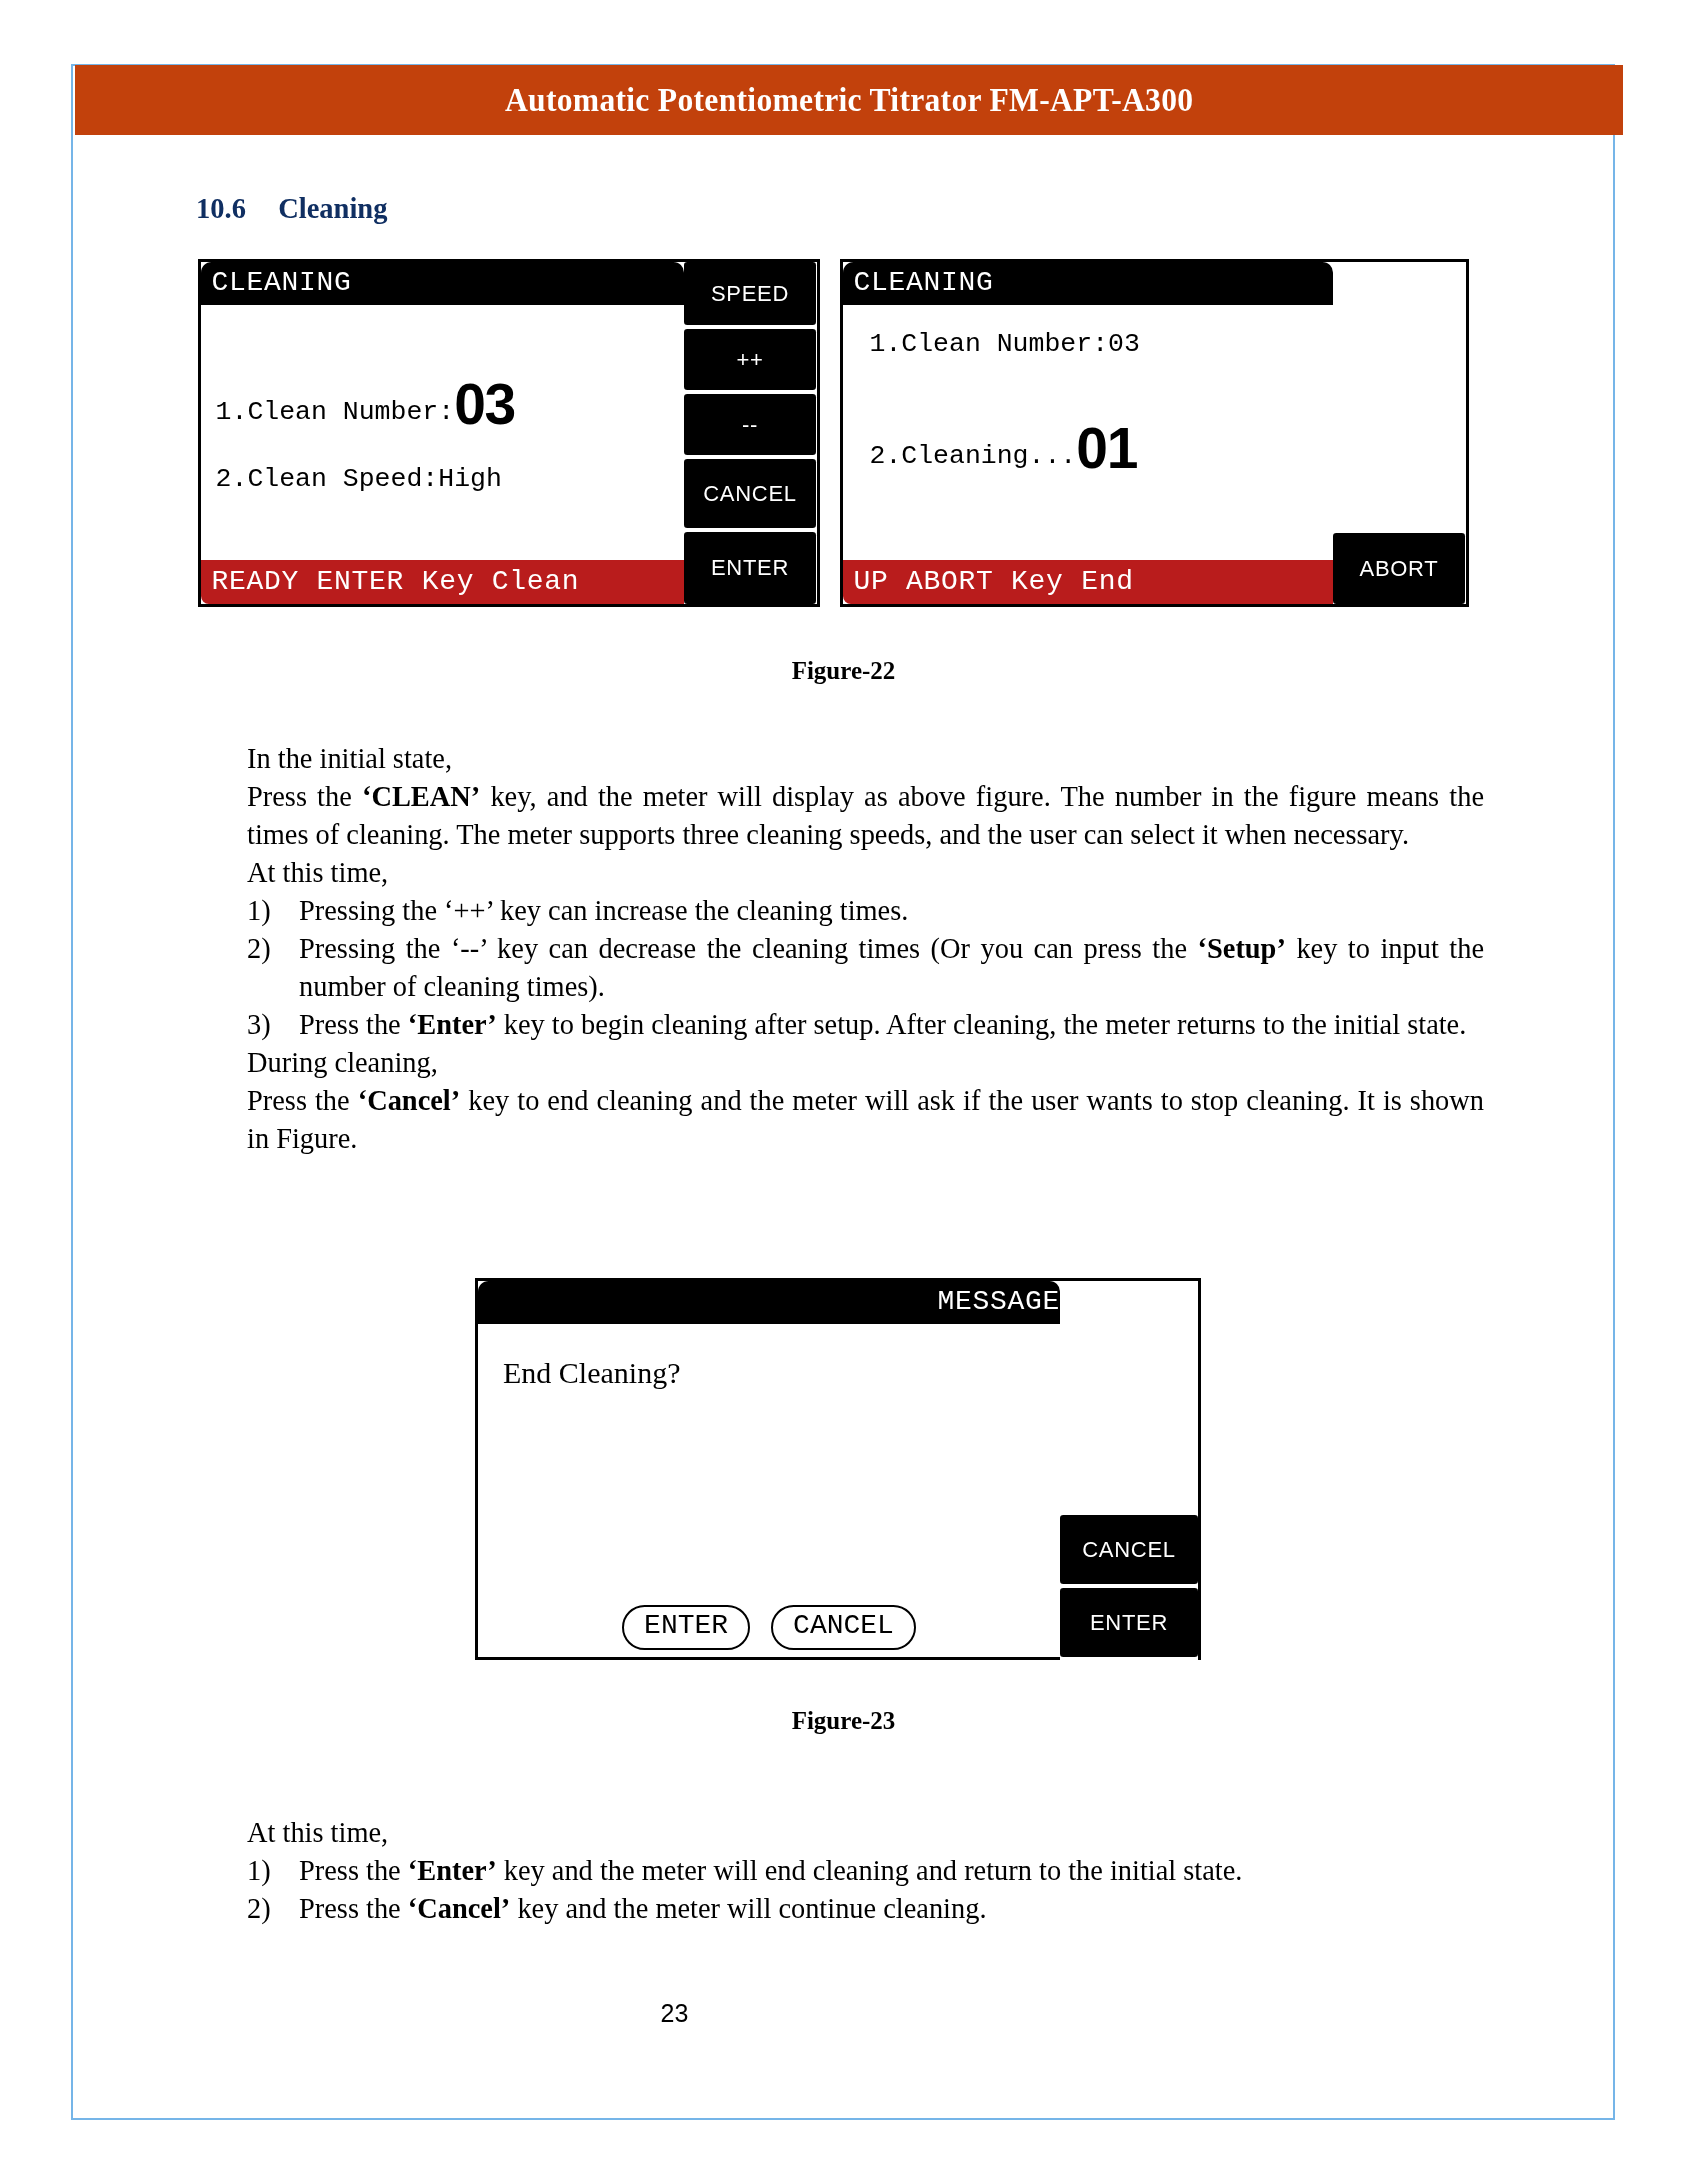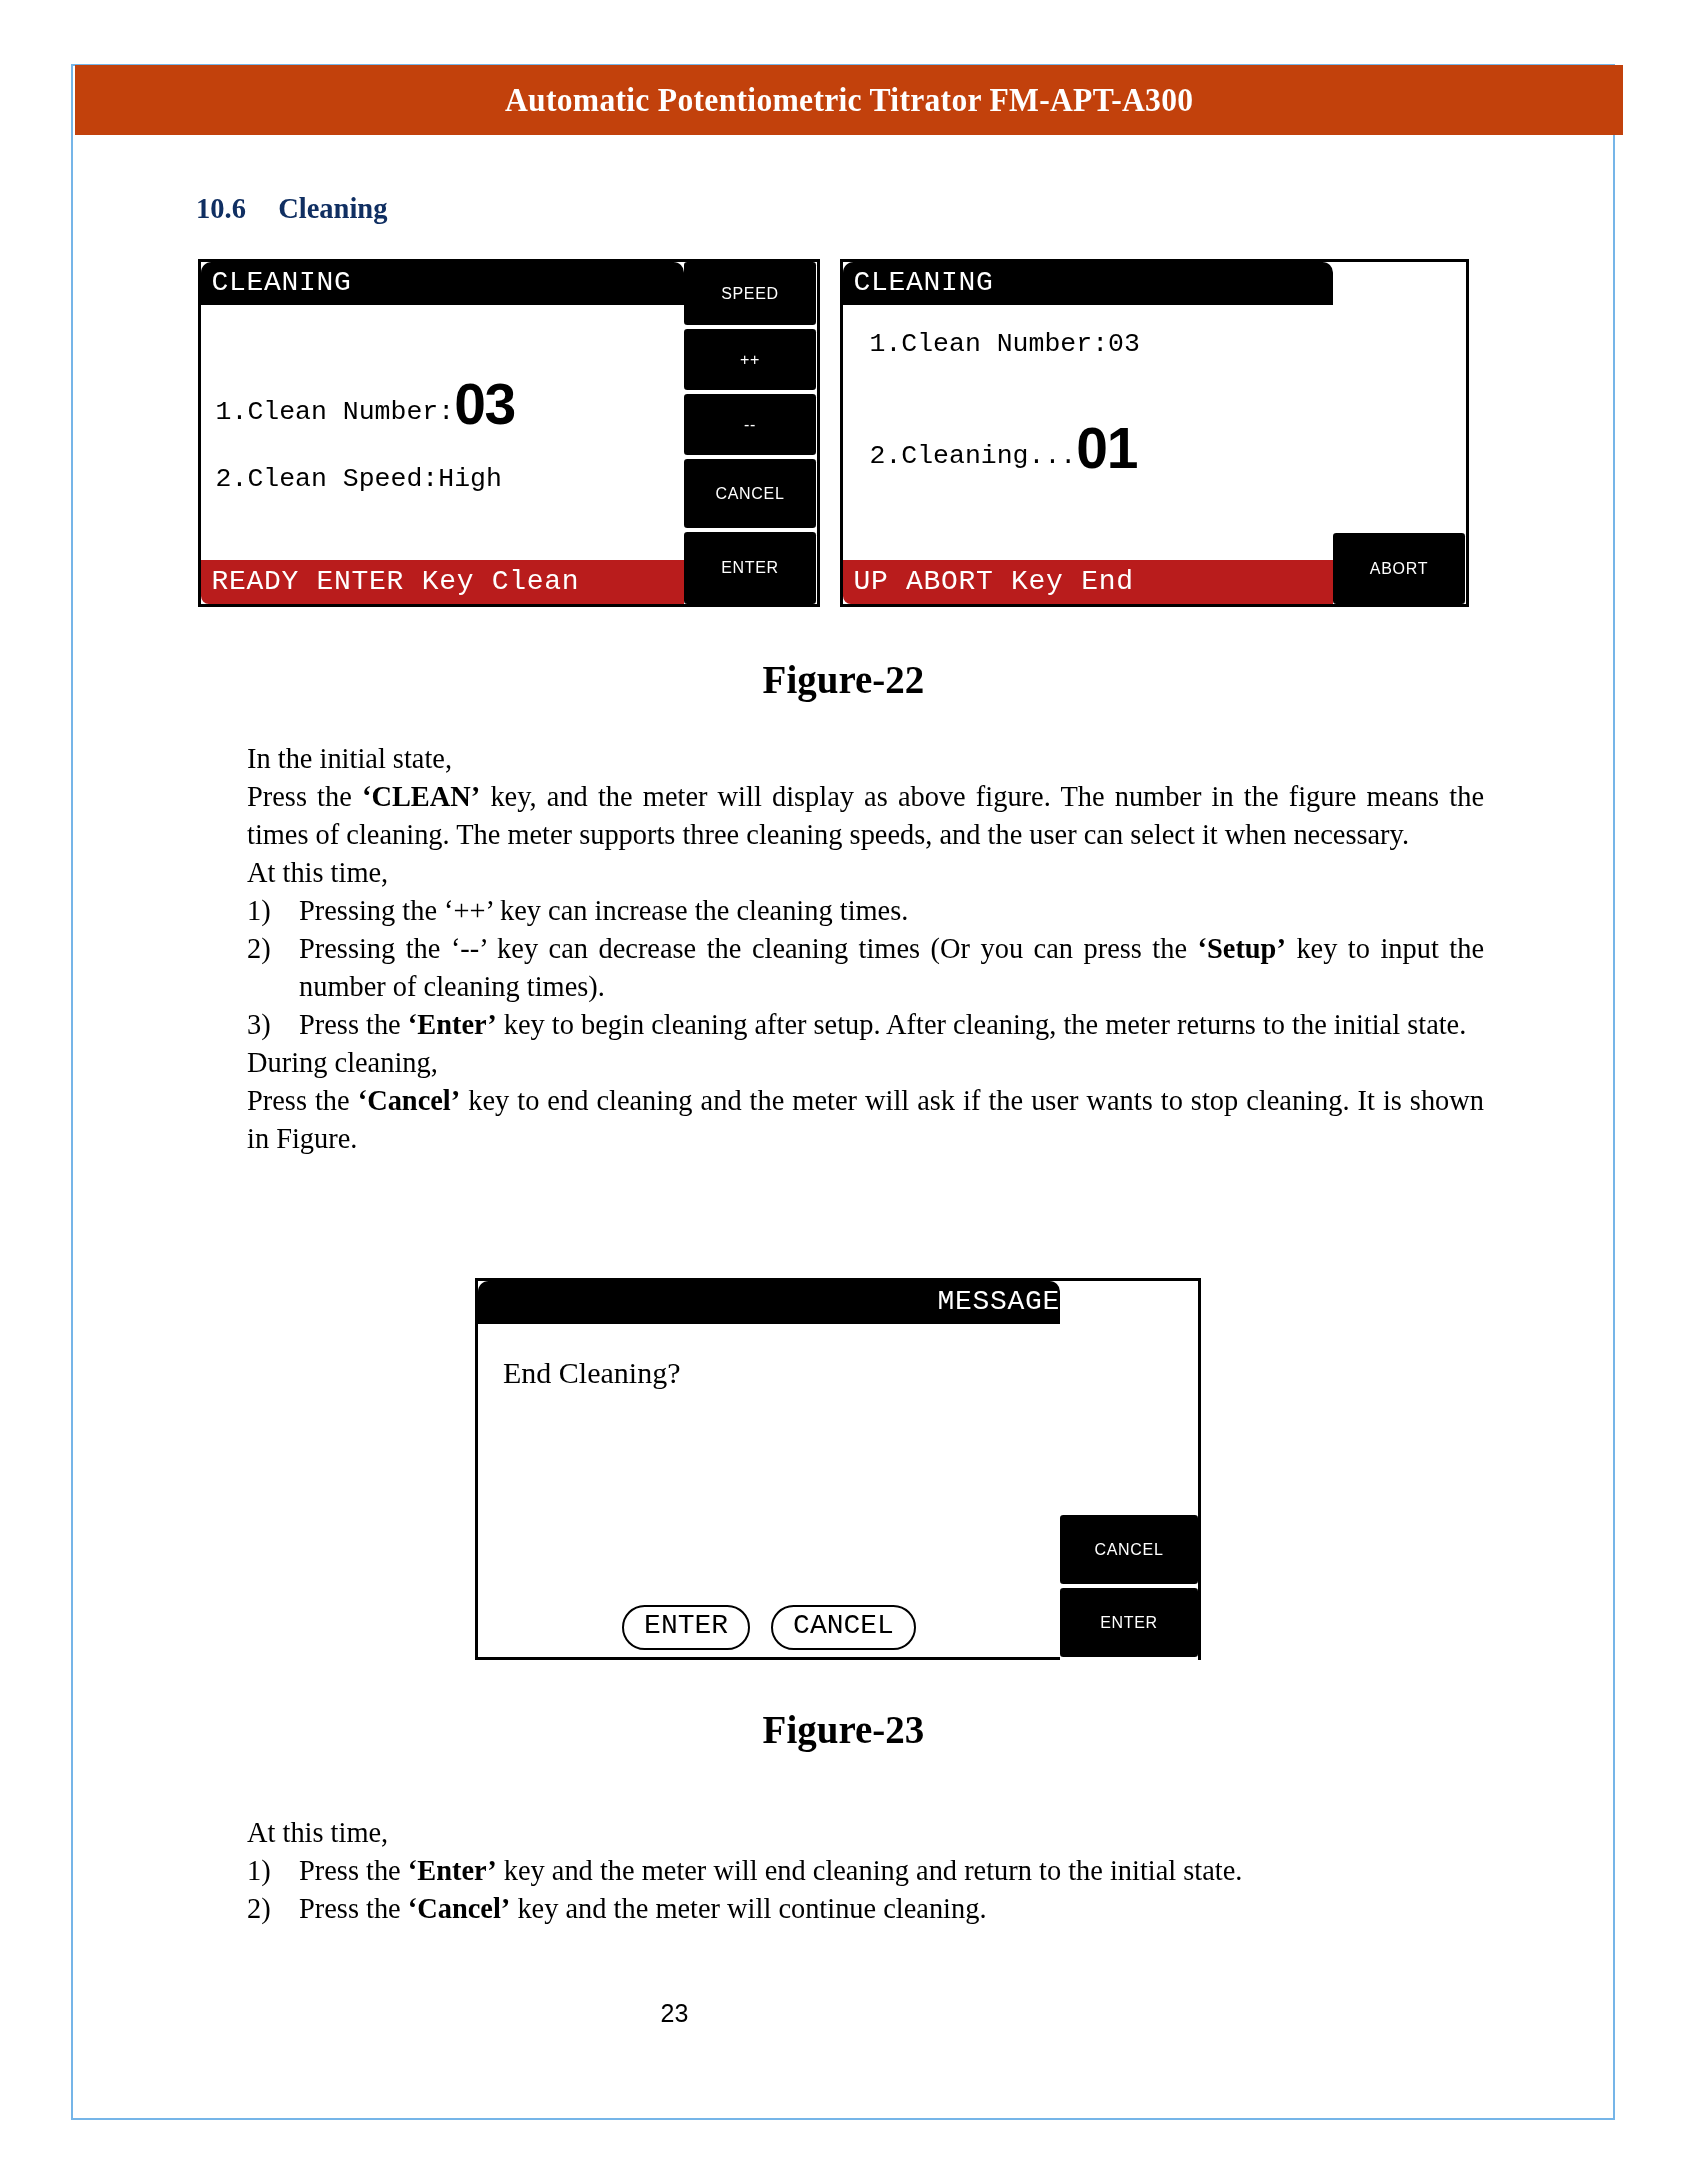--- a/index.html
+++ b/index.html
@@ -151,39 +151,39 @@
   .softkeys {
     display: flex;
     flex-direction: column;
     justify-content: flex-start;
     background: #ffffff;
   }
   .softkey {
     background: #000000;
     color: #ffffff;
     font-family: "Liberation Sans", sans-serif;
-    font-size: 16px;
+    font-size: 22px;
     letter-spacing: 0.7px;
     display: flex;
     align-items: center;
     justify-content: center;
     border-radius: 3.3px;
     box-sizing: border-box;
   }
   .softkey.sk-gap { margin-top: 4px; }
 
   
   .fig-caption {
     position: absolute;
     width: 1687px;
     left: 0;
     text-align: center;
     font-family: "Liberation Serif", serif;
     font-weight: bold;
-    font-size: 39px;
+    font-size: 25px;
     color: #000000;
   }
 
   
   .body-block {
     position: absolute;
     left: 247px;
     width: 1237px;
     font-family: "Liberation Serif", serif;
     font-size: 28.4px;

